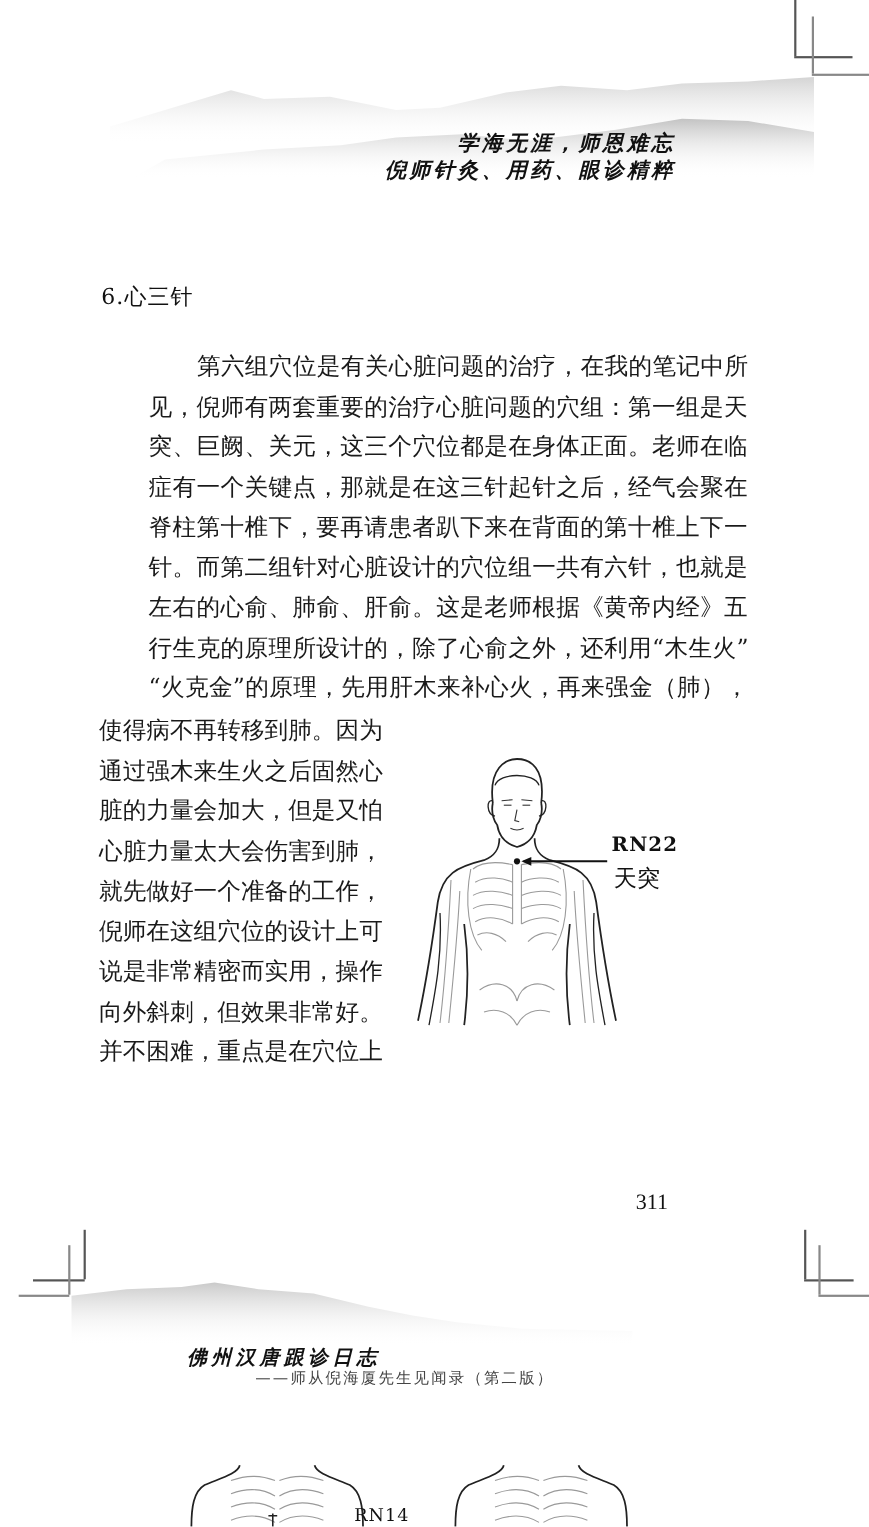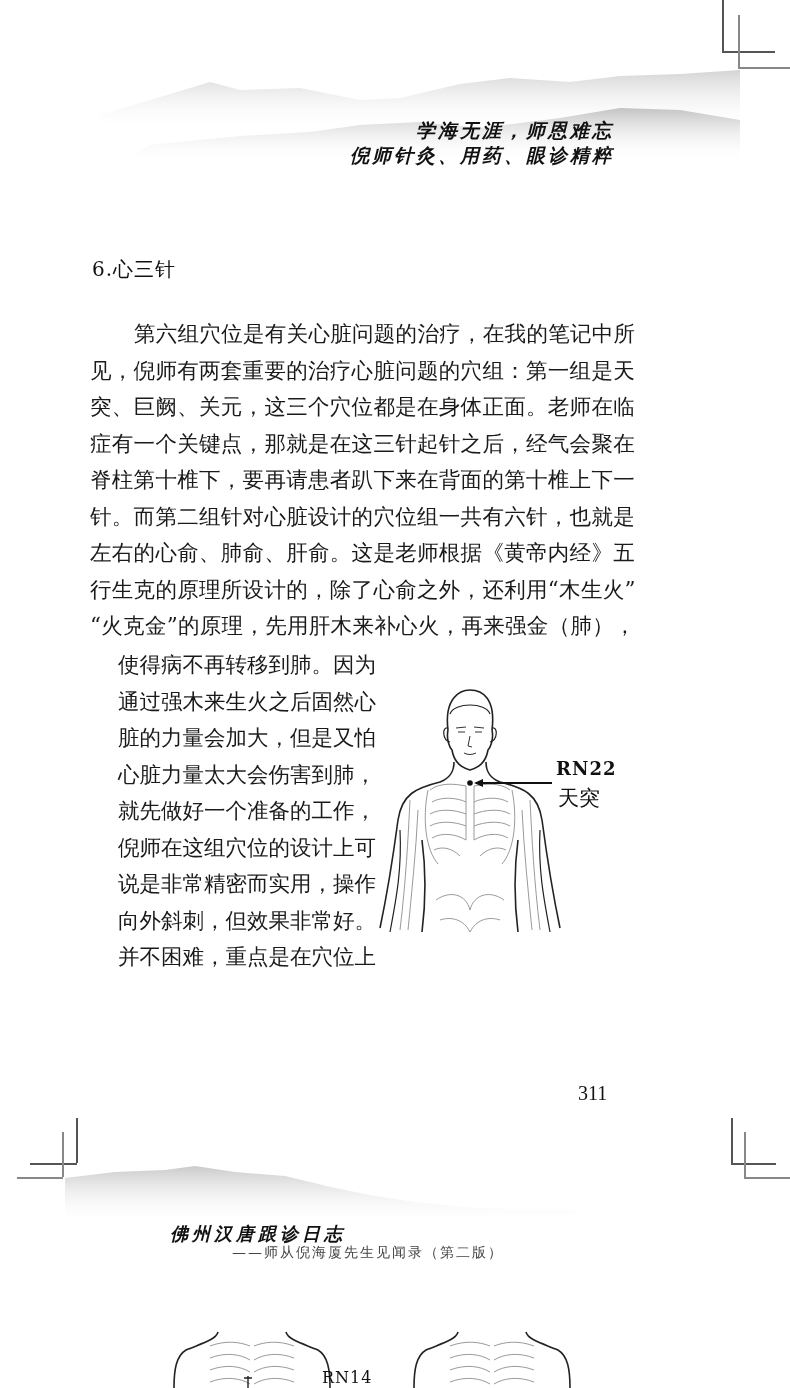--- a/index.html
+++ b/index.html
@@ -31,21 +31,21 @@
     font-size: 21.5px; line-height: 36.5px; color: #1a1a1a;
     letter-spacing: 0.3px;
   }
   .para .line { display: block; white-space: nowrap; height: 36.5px; }
   .para .indent { padding-left: 44px; }
 
   .narrow {
     position: absolute; left: 90px; top: 647px; width: 290px;
     font-size: 21.5px; line-height: 36.5px; color: #1a1a1a;
   }
-  .narrow .line { display: block; white-space: nowrap; height: 36.5px; margin-left: 28px; }
+  .narrow .line { display: block; white-space: nowrap; height: 36.5px; }
 
   .figure1 { position: absolute; left: 370px; top: 680px; width: 260px; height: 255px; }
   .fig-label {
     position: absolute; font-family: "DejaVu Serif", serif; color: #111;
   }
 
   .page-number {
     position: absolute; left: 578px; top: 1082px; font-size: 20px;
     font-family: "Liberation Serif", serif; color: #111;
   }
@@ -88,21 +88,21 @@
   <path d="M90 75 L180 66 L250 62 L300 55 L360 52 L420 58 L500 48 L560 38 L620 40 L680 50 L680 92 L60 92 Z" fill="url(#mg2)"></path>
 </svg>
 
 <div class="header-motto">
   <div>学海无涯，师恩难忘</div>
   <div>倪师针灸、用药、眼诊精粹</div>
 </div>
 
 <div class="section-title">6.心三针</div>
 
-<div class="para" style="top:316px;">
+<div class="para" style="top:316px;margin-left:45px;">
   <span class="line indent">第六组穴位是有关心脏问题的治疗，在我的笔记中所</span>
   <span class="line">见，倪师有两套重要的治疗心脏问题的穴组：第一组是天</span>
   <span class="line">突、巨阙、关元，这三个穴位都是在身体正面。老师在临</span>
   <span class="line">症有一个关键点，那就是在这三针起针之后，经气会聚在</span>
   <span class="line">脊柱第十椎下，要再请患者趴下来在背面的第十椎上下一</span>
   <span class="line">针。而第二组针对心脏设计的穴位组一共有六针，也就是</span>
   <span class="line">左右的心俞、肺俞、肝俞。这是老师根据《黄帝内经》五</span>
   <span class="line">行生克的原理所设计的，除了心俞之外，还利用“木生火”</span>
   <span class="line">“火克金”的原理，先用肝木来补心火，再来强金（肺），</span>
 </div>

